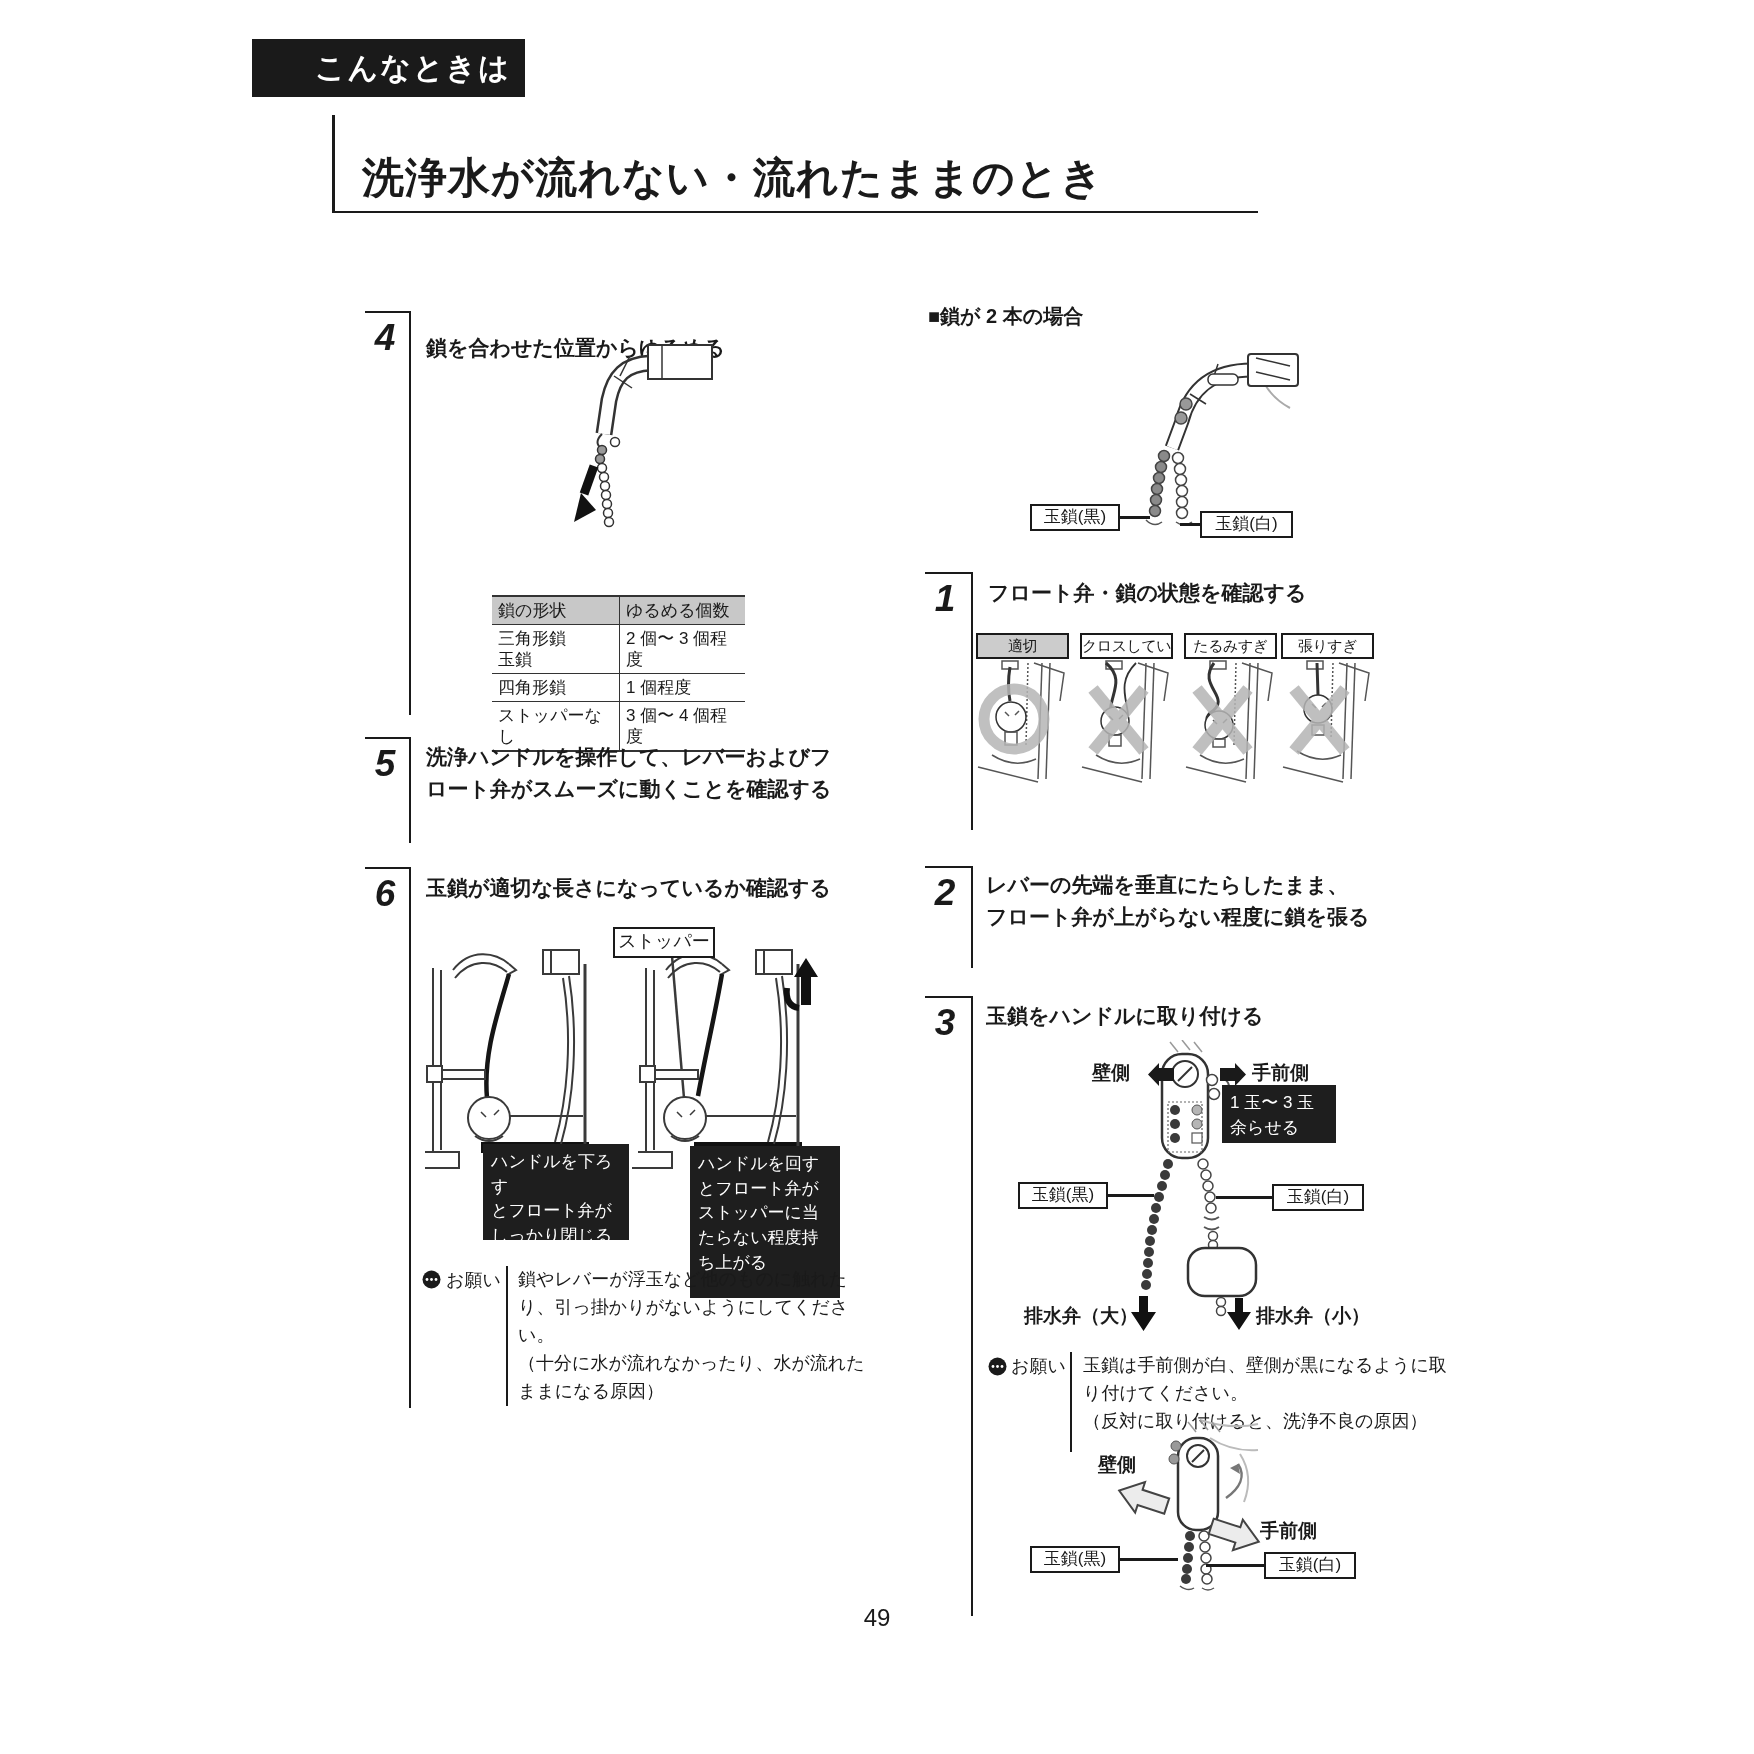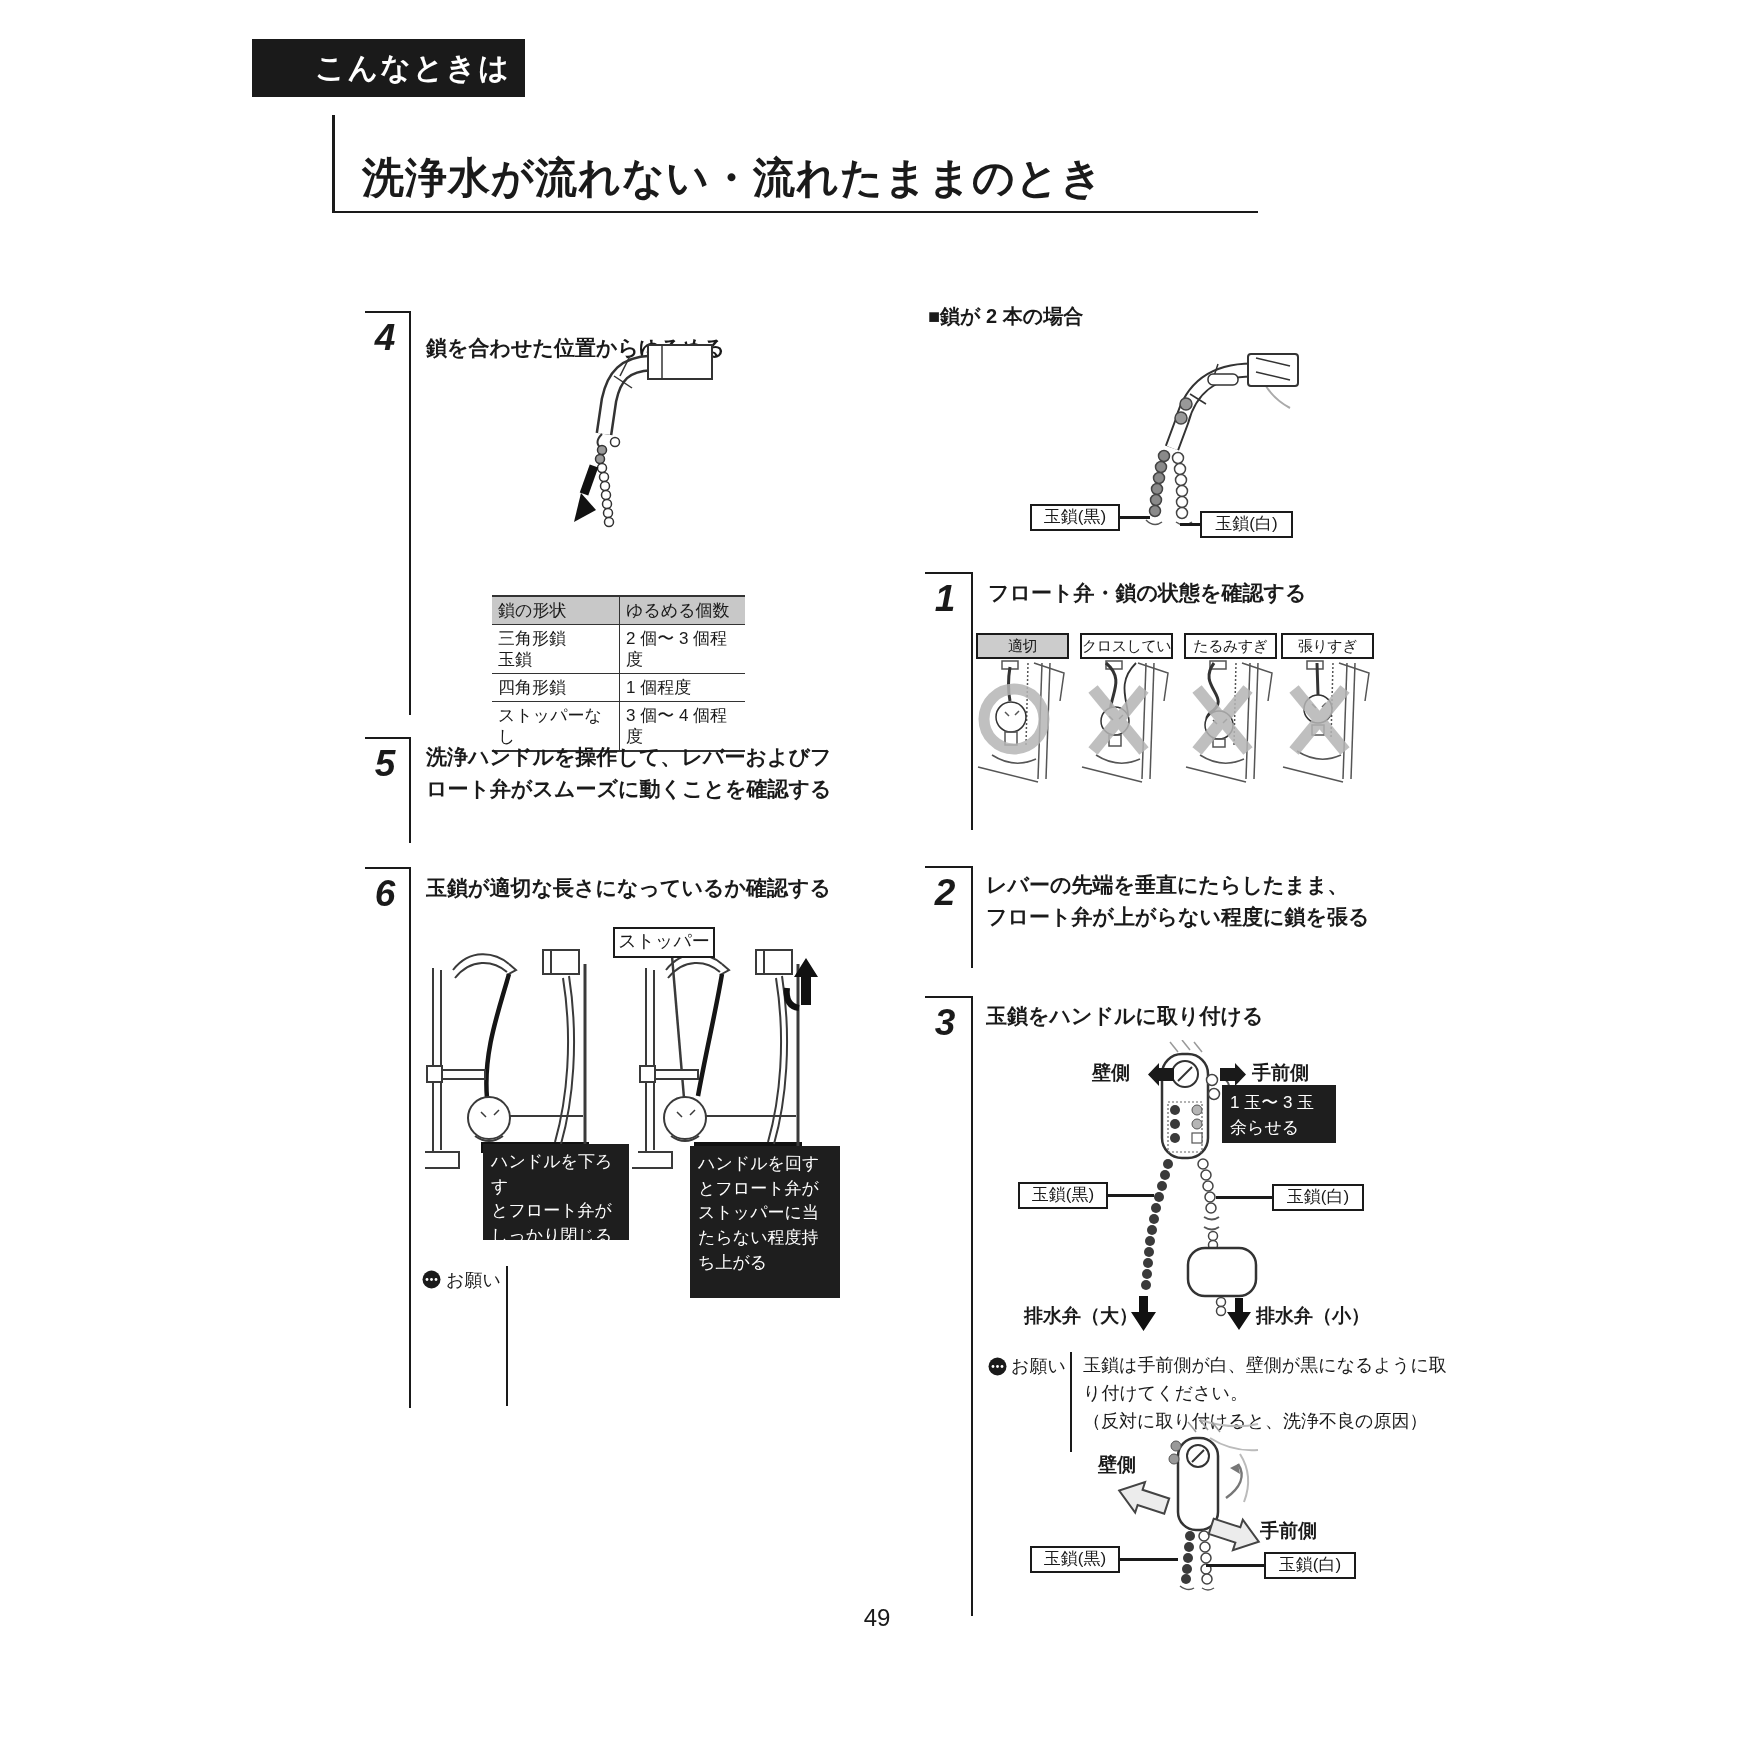--- a/index.html
+++ b/index.html
@@ -170,20 +170,22 @@
   <div class="abs" style="left:422px;top:1270px;">
     <svg width="19" height="19" viewBox="0 0 19 19">
       <circle cx="9.5" cy="9.5" r="9" fill="#1a1a1a"></circle>
       <circle cx="5" cy="9.5" r="1.4" fill="#fff"></circle>
         <circle cx="9.5" cy="9.5" r="1.4" fill="#fff"></circle>
         <circle cx="14" cy="9.5" r="1.4" fill="#fff"></circle>
     </svg>
   </div>
   <div class="notelabel" style="left:446px;top:1268px;">お願い</div>
   <div class="vline" style="left:506px;top:1266px;height:140px;"></div>
+  <div class="notetext" style="left:518px;top:1266px;width:350px;">鎖やレバーが浮玉など他のものに触れたり、引っ掛かりがないようにしてください。
+（十分に水が流れなかったり、水が流れたままになる原因）</div>
 
   <div class="abs" style="left:928px;top:303px;font-size:20px;font-weight:600;">■鎖が 2 本の場合</div>
 
   <div class="abs" style="left:1090px;top:346px;">
     <svg width="212" height="200" viewBox="0 0 212 200">
       <path d="M200,62 q-22,-12 -30,-34" stroke="#aaa" stroke-width="2" fill="none"></path>
       <path d="M162,24 C120,24 100,45 92,75 L82,102" stroke="#333" stroke-width="15" fill="none"></path>
       <path d="M162,24 C120,24 100,45 92,75 L82,102" stroke="#fff" stroke-width="11" fill="none"></path>
       <line x1="128" y1="18" x2="122" y2="36" stroke="#333" stroke-width="1.5"></line>
       <line x1="100" y1="48" x2="116" y2="58" stroke="#333" stroke-width="1.5"></line>

